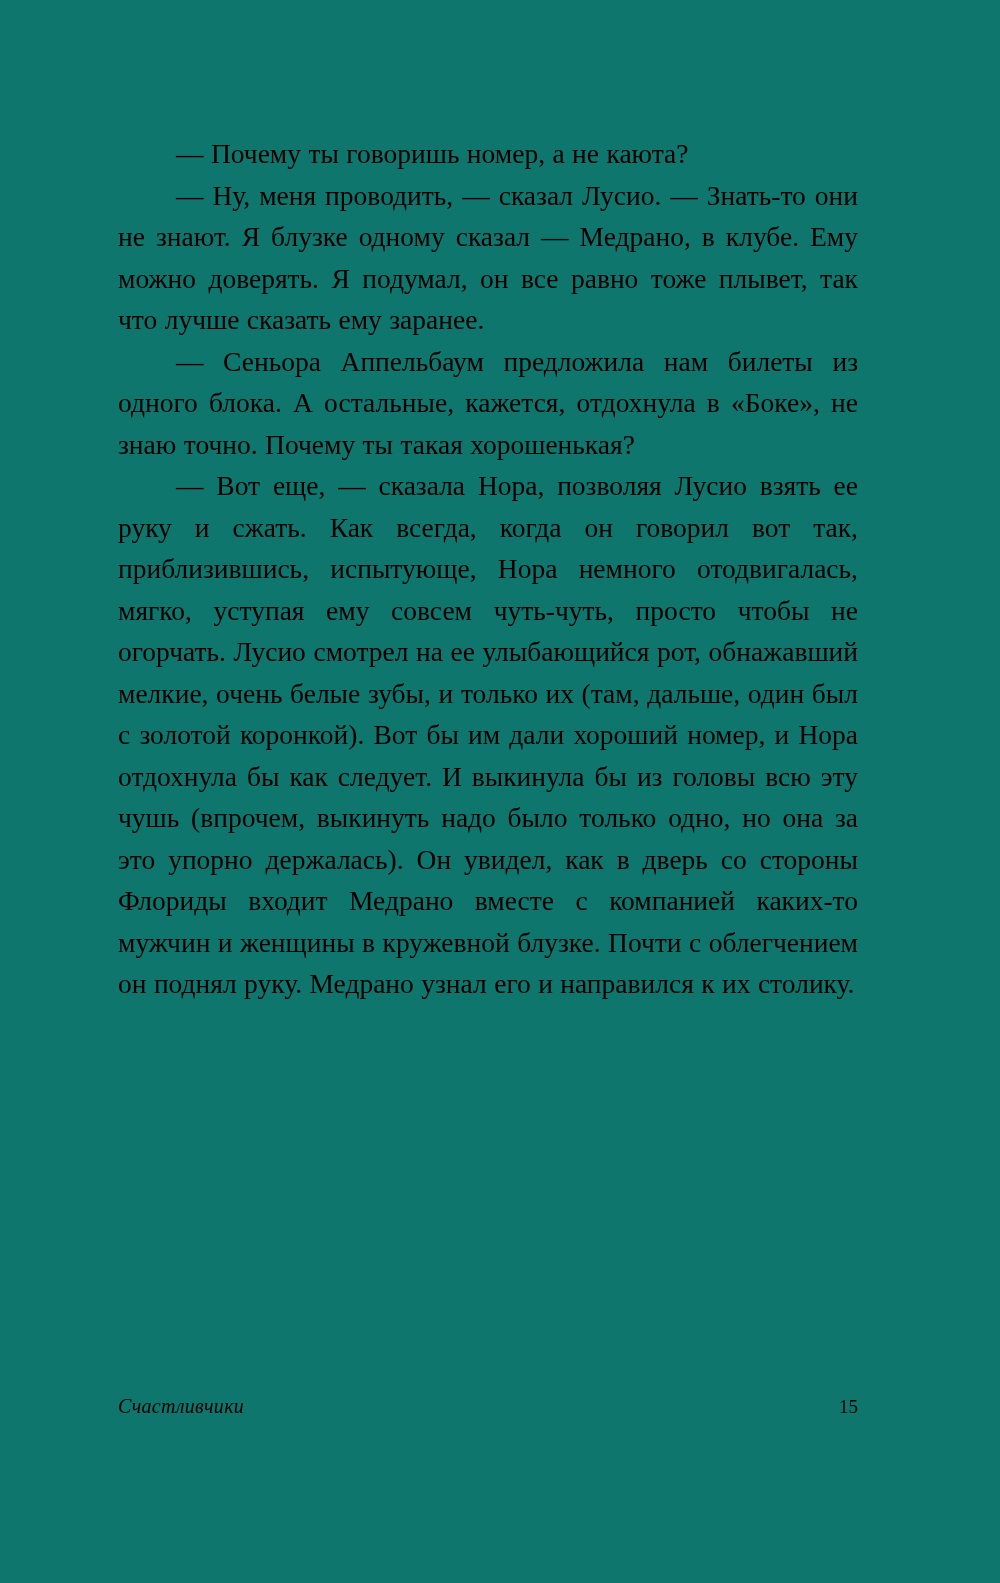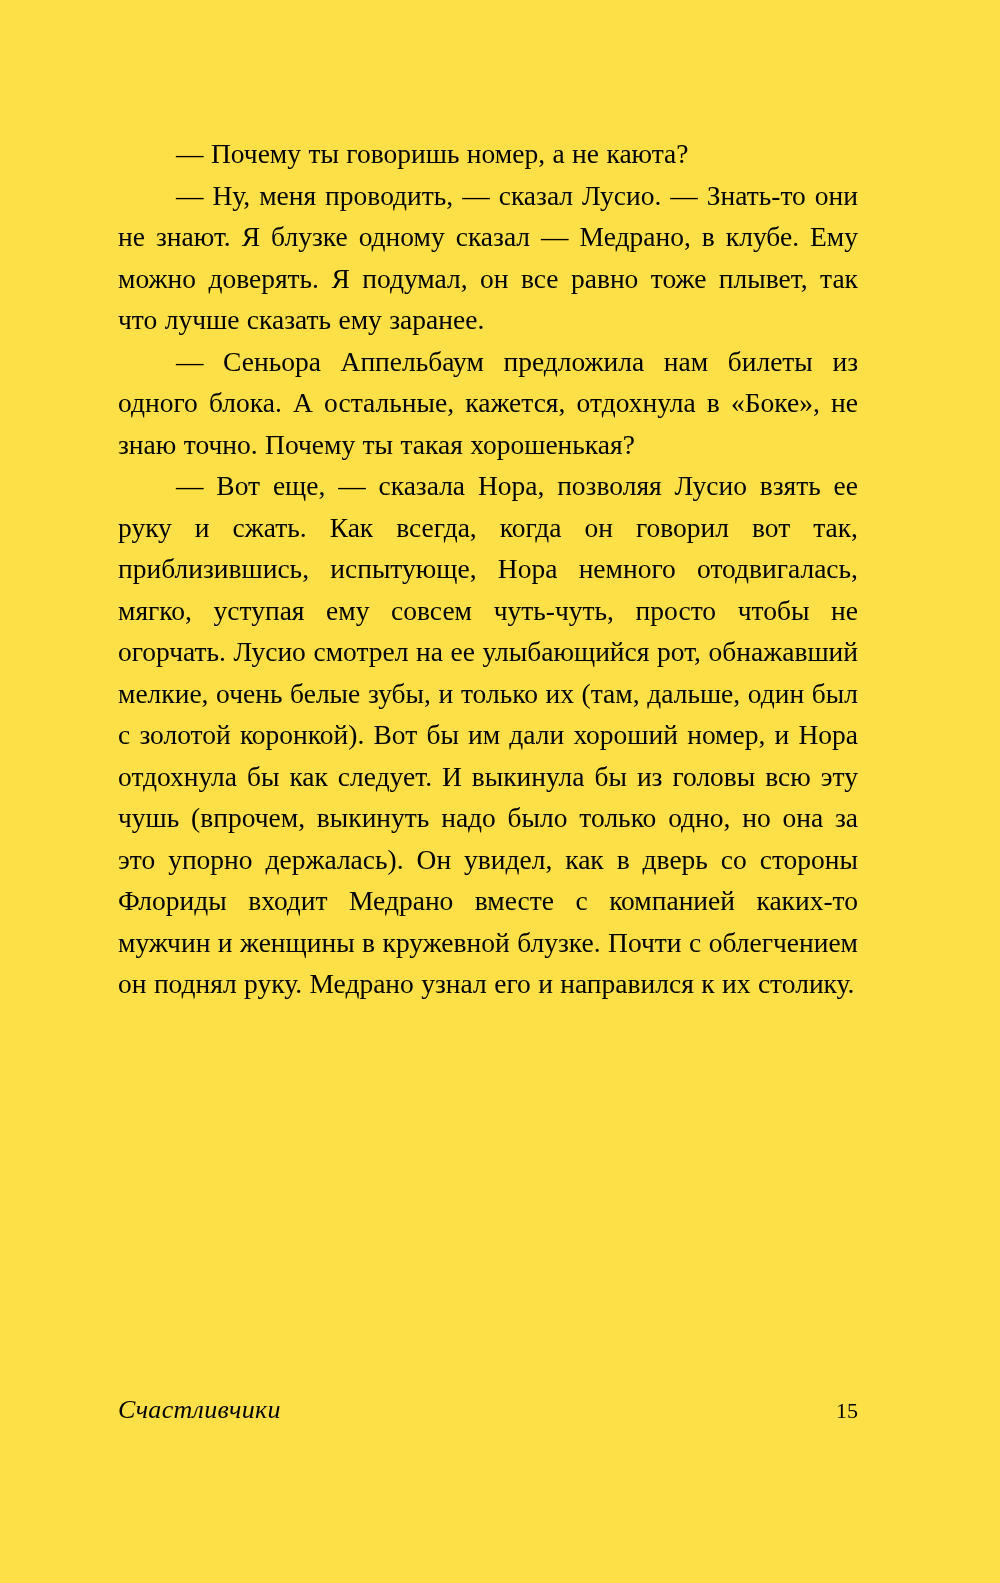--- a/index.html
+++ b/index.html
@@ -14,21 +14,21 @@
     font-family: "Liberation Serif", "DejaVu Serif", serif;
     color: #000000;
     overflow: hidden;
   }
   .page {
     position: absolute;
     left: 0;
     top: 0;
     width: 1000px;
     height: 1583px;
-    background: #fde047;
+    background: #0f766e;
   }
   .text-block {
     position: absolute;
     left: 118px;
     top: 133px;
     width: 740px;
   }
   .para {
     margin: 0;
     font-size: 27.5px;
@@ -43,25 +43,25 @@
     position: absolute;
     left: 118px;
     top: 1395px;
     width: 740px;
     display: flex;
     align-items: baseline;
     justify-content: space-between;
   }
   .footer-title {
     font-style: italic;
-    font-size: 26px;
+    font-size: 20px;
     letter-spacing: 0.3px;
   }
   .footer-page {
-    font-size: 22px;
+    font-size: 19px;
   }
 </style>
 </head>
 <body>
 
 <div class="page">
 
   <div class="text-block">
     <p class="para">— Почему ты говоришь номер, а не каюта?</p>
     <p class="para">— Ну, меня проводить, — сказал Лусио. — Знать-то они не знают. Я блузке одному сказал — Медрано, в клубе. Ему можно доверять. Я подумал, он все равно тоже плывет, так что лучше сказать ему заранее.</p>

